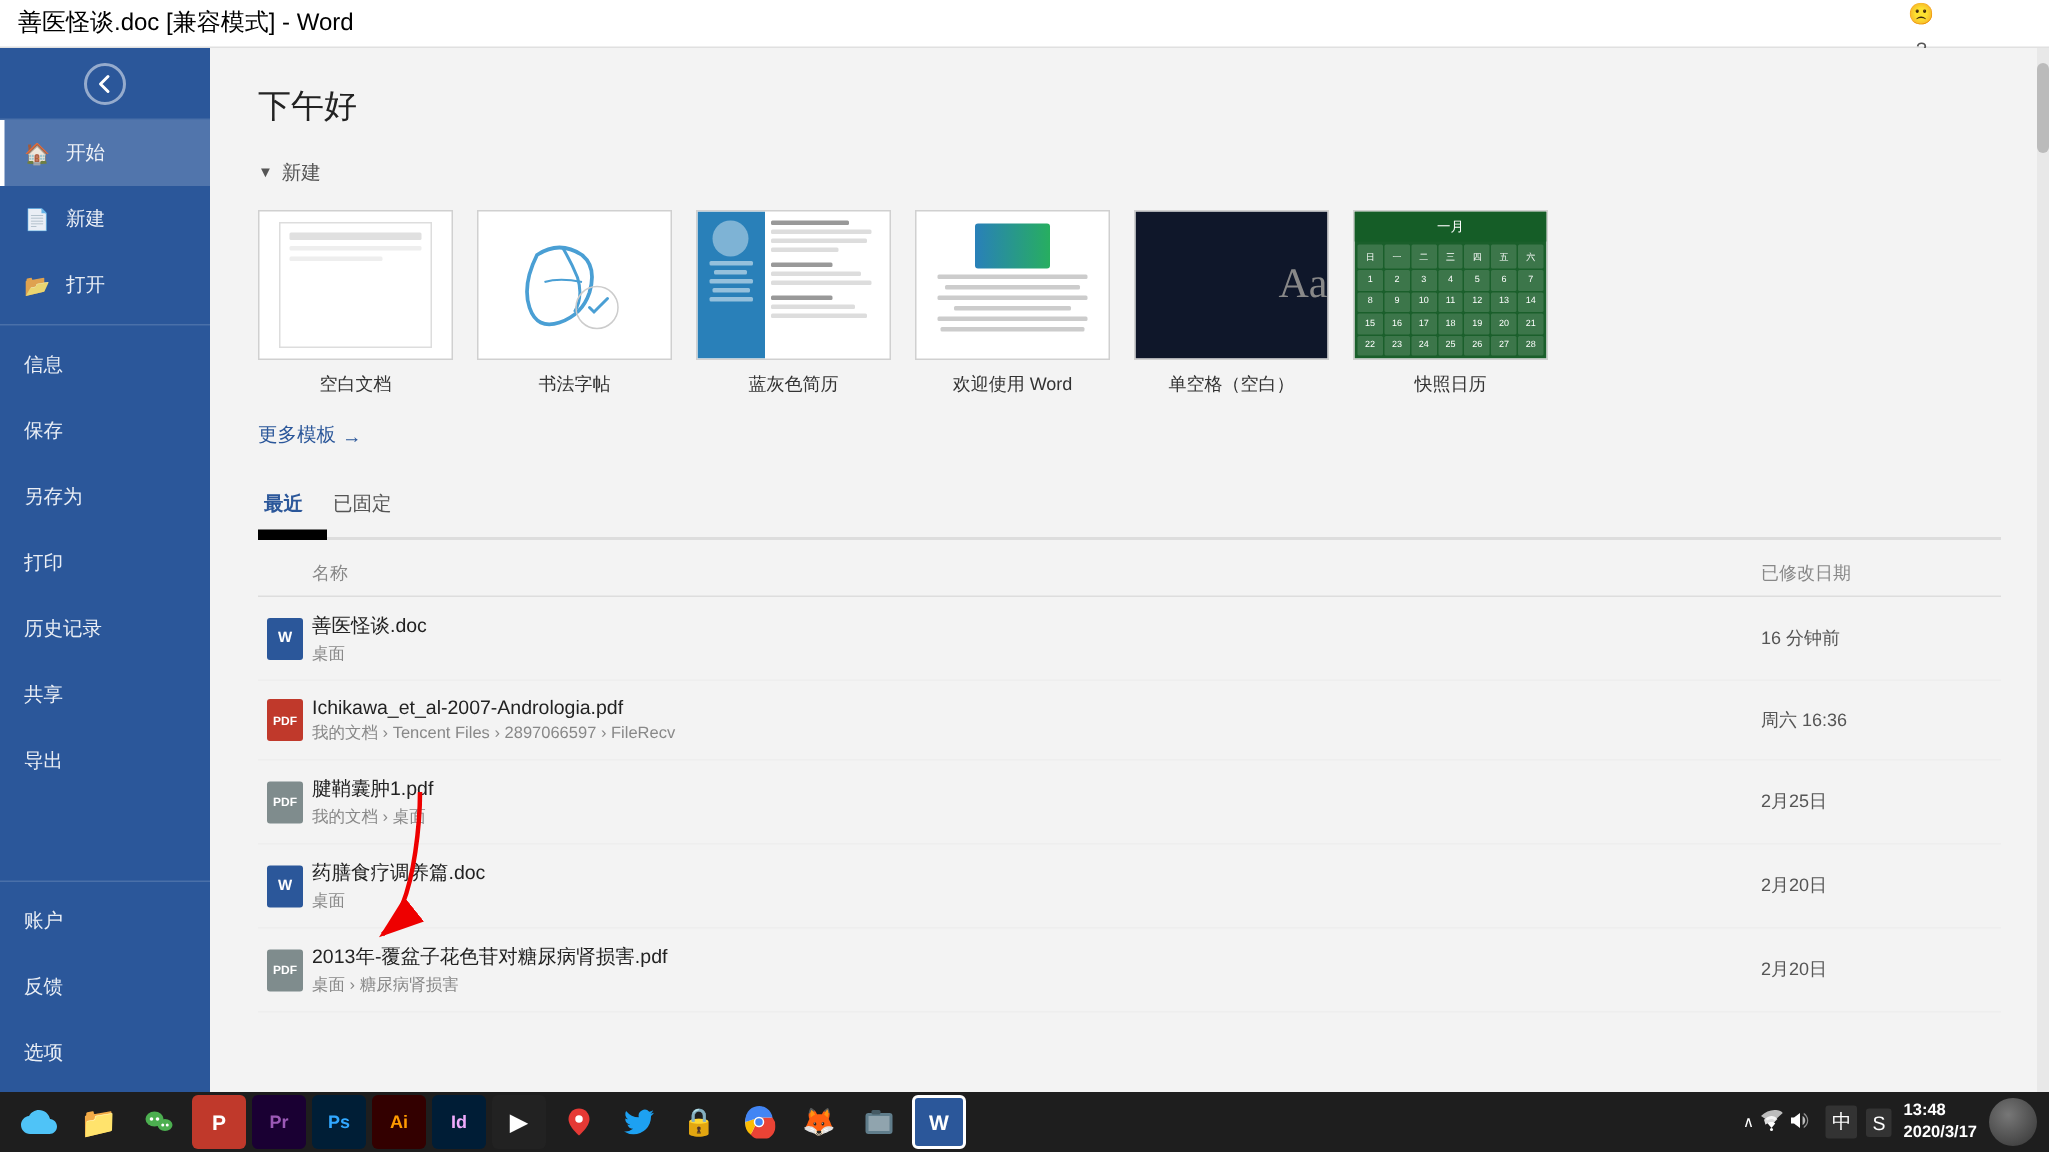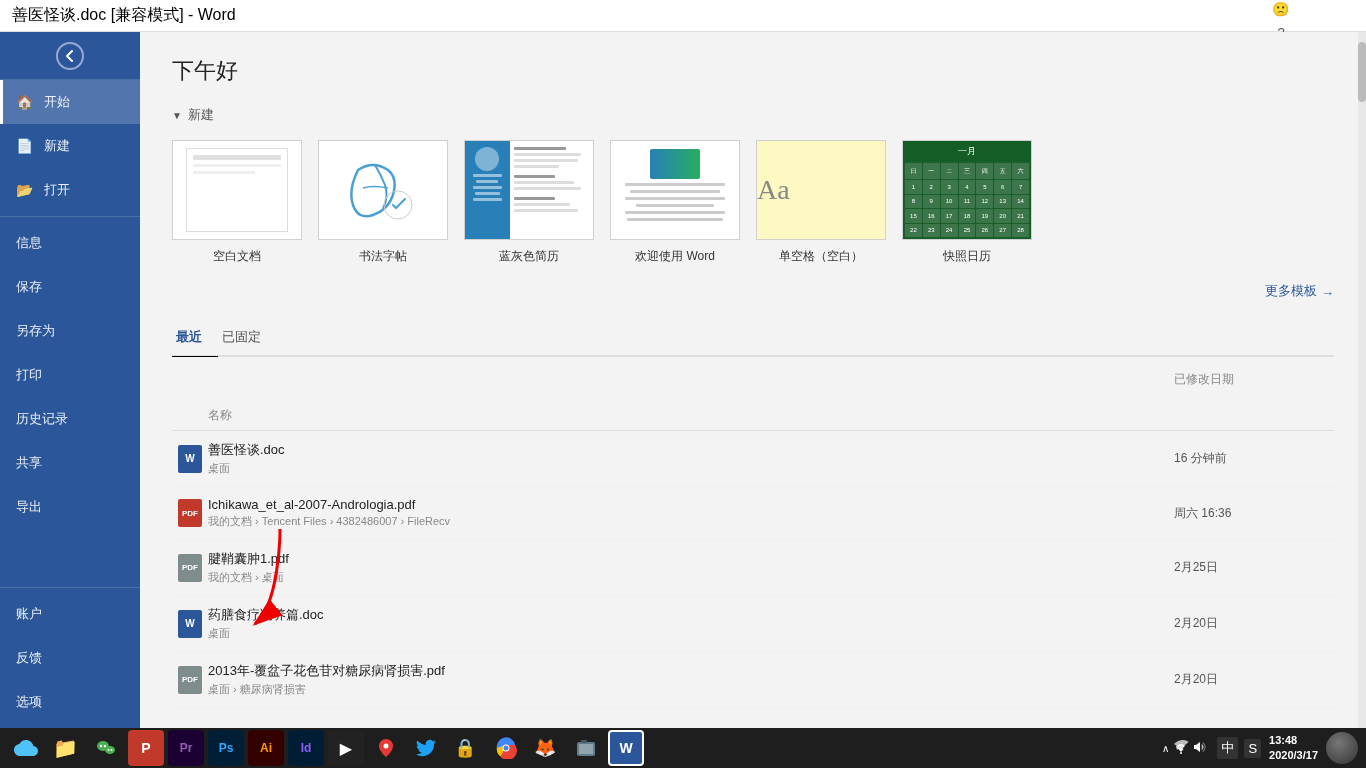--- a/index.html
+++ b/index.html
@@ -173,21 +173,20 @@
       font-size: 12px;
       color: #333;
       text-align: center;
     }
 
     
     .thumb-blank { background: #fff; }
 
     
     .more-templates {
-      text-align: right;
       padding: 4px 0 16px;
       margin-bottom: 4px;
     }
     .more-templates a {
       color: #2b579a;
       font-size: 13px;
       text-decoration: none;
       cursor: pointer;
       display: inline-flex;
       align-items: center;
@@ -204,34 +203,34 @@
     .recent-tab {
       padding: 8px 16px 8px 4px;
       font-size: 13px;
       color: #555;
       cursor: pointer;
       border-bottom: 3px solid transparent;
       margin-bottom: -2px;
     }
     .recent-tab.active {
       color: #2b579a;
-      border-bottom: 1px solid #000000;
+      border-bottom: 7px solid #000000;
       font-weight: 600;
     }
 
     
     .file-list-header {
       display: flex;
       padding: 6px 0;
       font-size: 12px;
       color: #888;
       border-bottom: 1px solid #ddd;
     }
     .file-list-header .col-icon { width: 36px; }
-    .file-list-header .col-name { flex: 1; margin-top: 36px; }
+    .file-list-header .col-name { flex: 1; }
     .file-list-header .col-date { width: 160px; text-align: left; }
 
     .file-item {
       display: flex;
       align-items: center;
       padding: 10px 0;
       border-bottom: 1px solid #eee;
       cursor: pointer;
     }
     .file-icon {
@@ -603,21 +602,21 @@
             <div class="welcome-text-line" style="width:70%;"></div>
             <div class="welcome-text-line"></div>
             <div class="welcome-text-line" style="width:85%;"></div>
           </div>
         </div>
         <span class="template-label">欢迎使用 Word</span>
       </div>
 
       <div class="template-card">
         <div class="template-thumb" style="padding:0;overflow:hidden;">
-          <div style="width:100%;height:100%;display:flex;align-items:center;justify-content:flex-start;background:#fef9c3;">
+          <div style="width:100%;height:100%;display:flex;align-items:center;justify-content:flex-end;background:#0f172a;">
             <div style="font-size:28px;color:#888;font-family:Georgia,serif;font-weight:300;">Aa</div>
           </div>
         </div>
         <span class="template-label">单空格（空白）</span>
       </div>
 
       <div class="template-card">
         <div class="template-thumb" style="padding:0;overflow:hidden;background:#1a5f2b;">
           <div class="calendar-thumb-inner">
             <div class="cal-header-strip">一月</div>
@@ -693,21 +692,21 @@
       </div>
       <div class="file-date">16 分钟前</div>
     </div>
 
     <div class="file-item">
       <div class="file-icon">
         <div class="doc-icon pdf" style="font-size:8px;">PDF</div>
       </div>
       <div class="file-info">
         <div class="file-name">Ichikawa_et_al-2007-Andrologia.pdf</div>
-        <div class="file-path">我的文档 › Tencent Files › 4382486007 › FileRecv</div>
+        <div class="file-path">我的文档 › Tencent Files › 2897066597 › FileRecv</div>
       </div>
       <div class="file-date">周六 16:36</div>
     </div>
 
     <div class="file-item">
       <div class="file-icon">
         <div class="doc-icon grey" style="font-size:8px;">PDF</div>
       </div>
       <div class="file-info">
         <div class="file-name">腱鞘囊肿1.pdf</div>
@@ -779,21 +778,21 @@
     </div>
 
     <div class="taskbar-icon" style="background:#c0392b;border-radius:4px;color:#fff;font-weight:bold;font-size:14px;">P</div>
 
     <div class="taskbar-icon" style="background:#1a0033;border-radius:4px;color:#9b59b6;font-weight:bold;font-size:12px;">Pr</div>
 
     <div class="taskbar-icon" style="background:#001e36;border-radius:4px;color:#31a8ff;font-weight:bold;font-size:12px;">Ps</div>
 
     <div class="taskbar-icon" style="background:#300;border-radius:4px;color:#ff9a00;font-weight:bold;font-size:12px;">Ai</div>
 
-    <div class="taskbar-icon" style="background:#001d36;border-radius:4px;color:#8b5cf6;font-weight:bold;font-size:12px;">Id</div>
+    <div class="taskbar-icon" style="background:#001d36;border-radius:4px;color:#f0abfc;font-weight:bold;font-size:12px;">Id</div>
 
     <div class="taskbar-icon" style="background:#222;border-radius:4px;color:#fff;font-size:16px;">▶</div>
 
     <div class="taskbar-icon" style="font-size:20px;">
       <svg width="22" height="22" viewBox="0 0 22 22">
           <path d="M11 2C7.13 2 4 5.13 4 9c0 5.25 7 11 7 11s7-5.75 7-11c0-3.87-3.13-7-7-7z" fill="#e53935"></path>
           <circle cx="11" cy="9" r="2.5" fill="#fff"></circle>
         </svg>
     </div>
 

